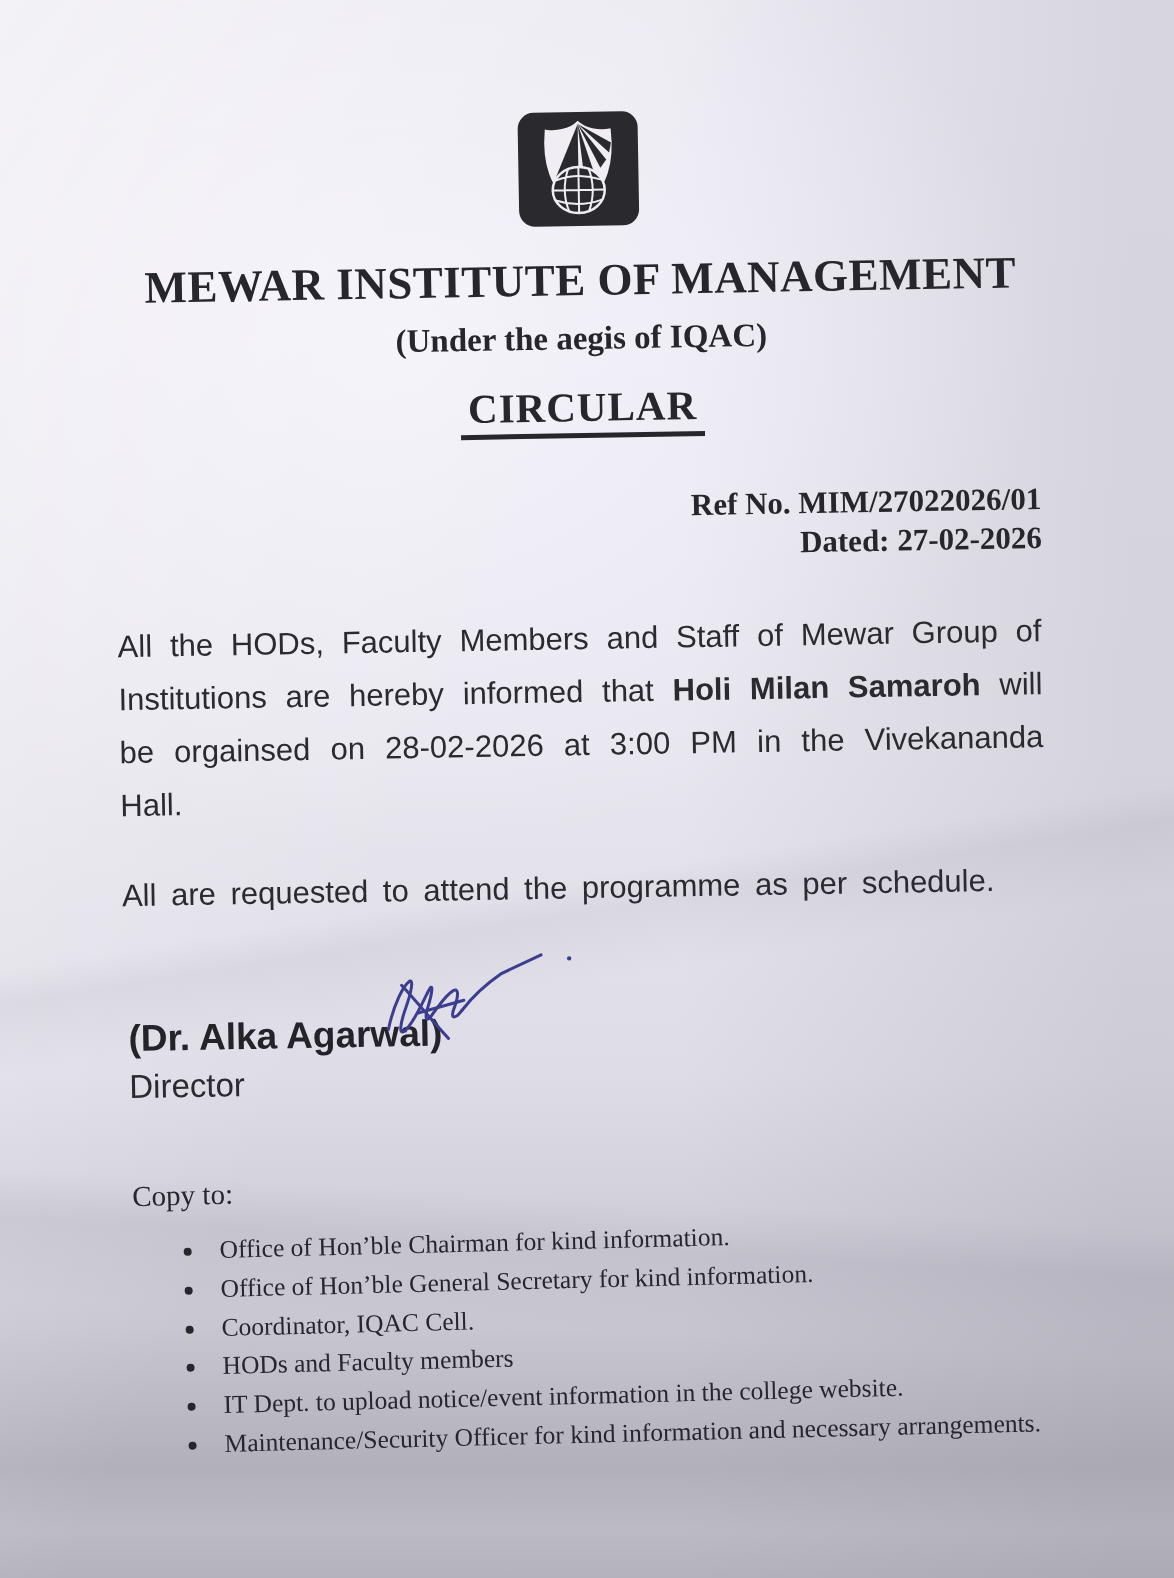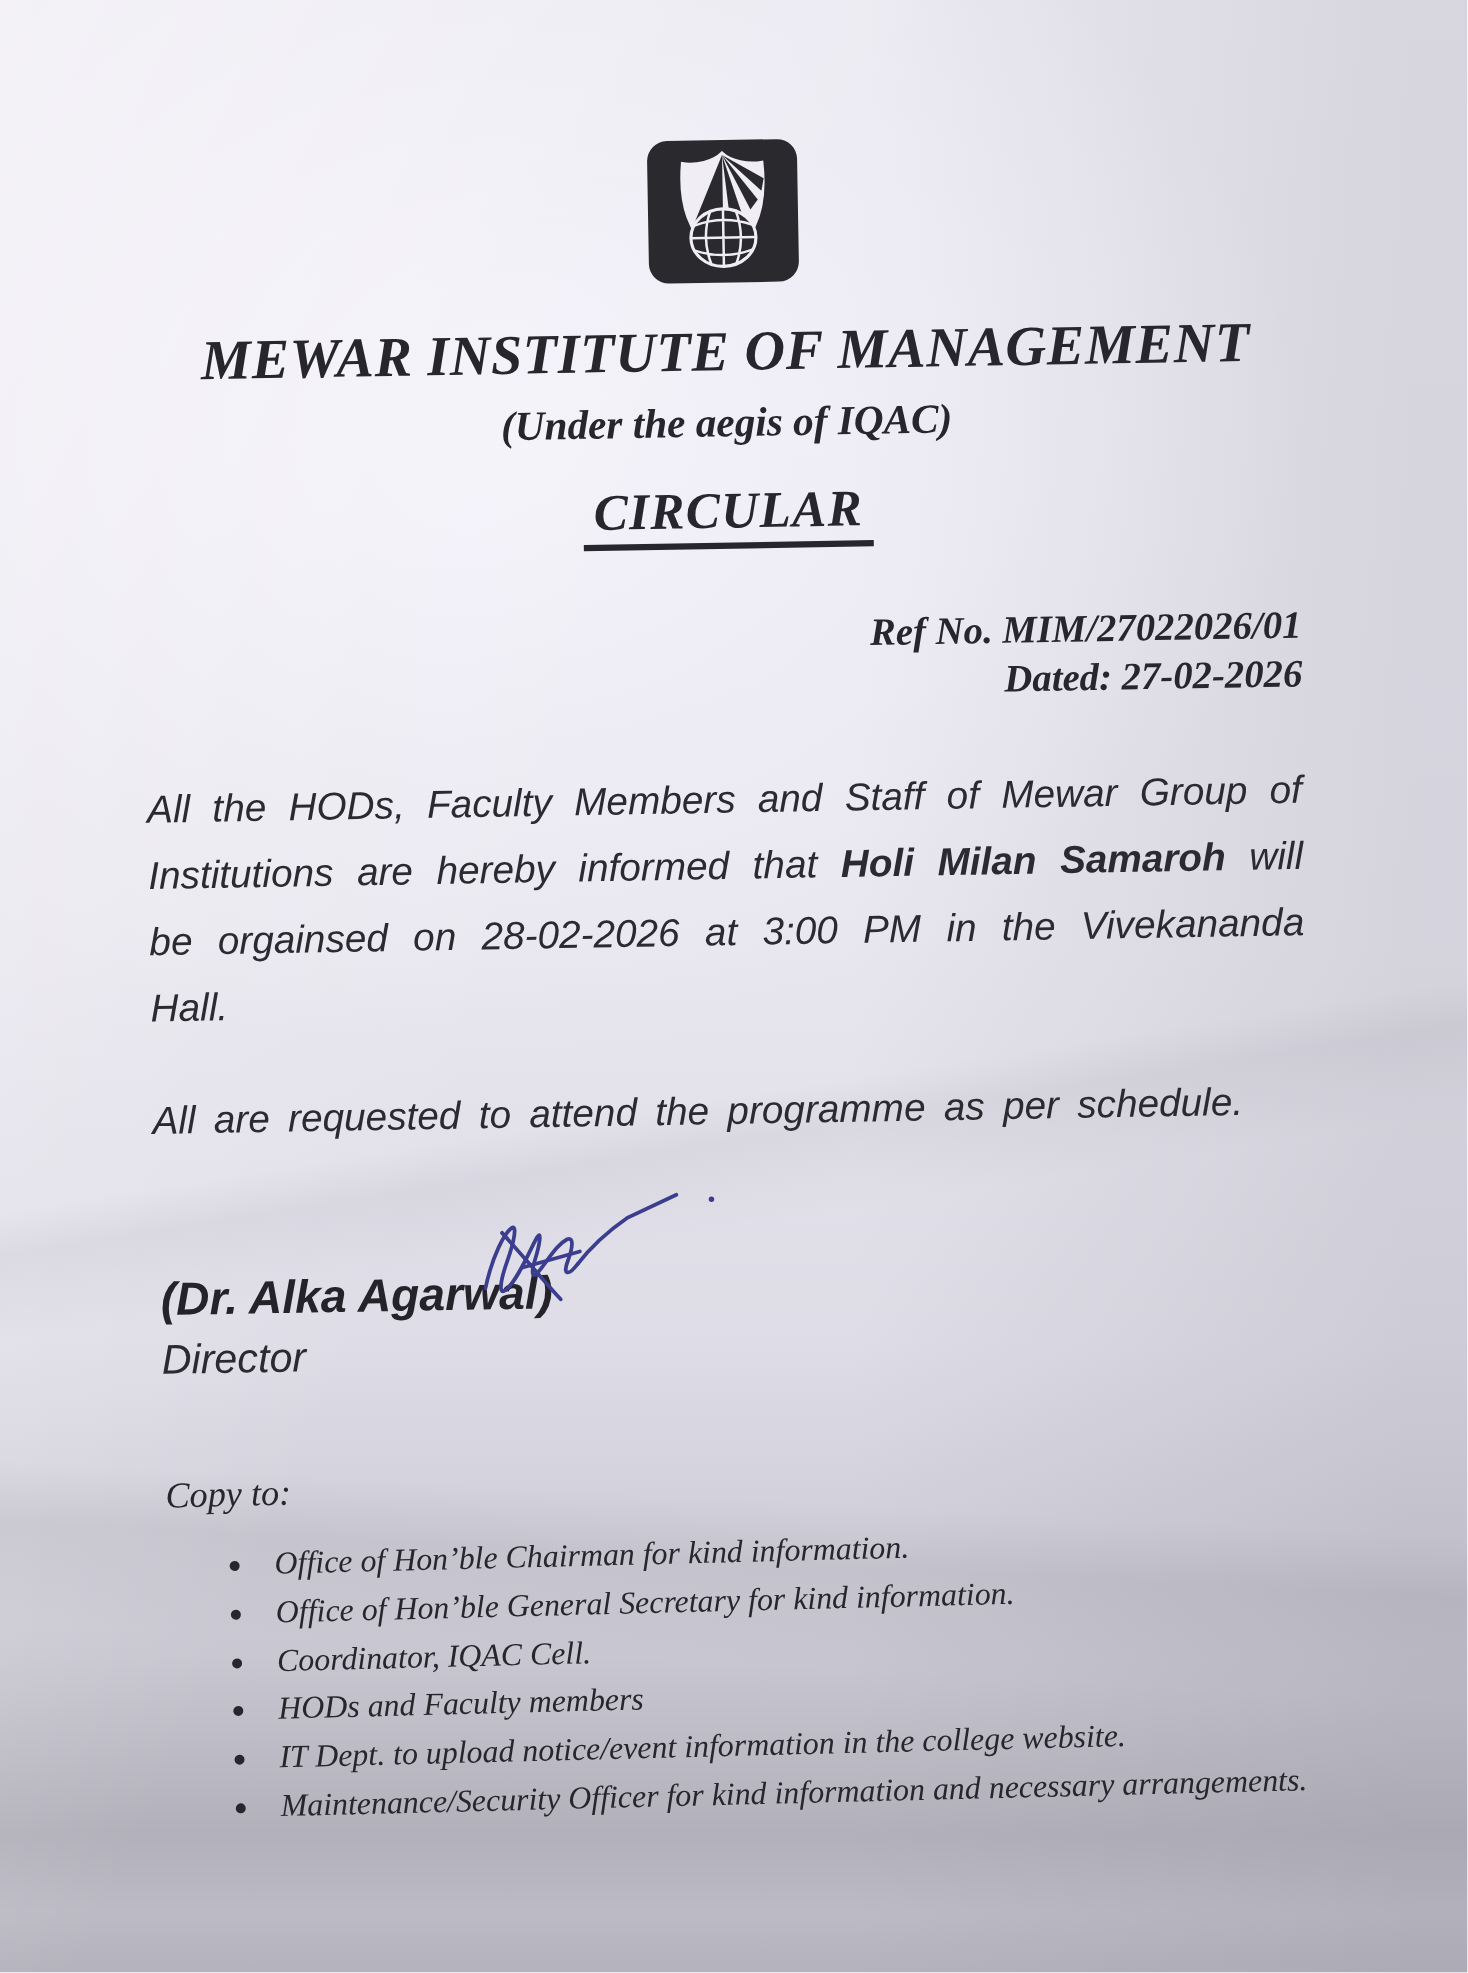--- a/index.html
+++ b/index.html
@@ -9,21 +9,20 @@
     color:#26262c;
   }
   
   .paper{
     position:relative;width:1174px;height:1578px;overflow:hidden;
     background:
       linear-gradient(115deg, rgba(255,255,255,0.40) 0%, rgba(255,255,255,0) 42%),
       radial-gradient(ellipse 920px 720px at 34% 22%, rgba(246,244,252,0.85), rgba(246,244,252,0) 70%),
       linear-gradient(90deg, rgba(140,138,152,0) 58%, rgba(140,138,152,0.20) 96%),
       linear-gradient(180deg, #eae8f0 0%, #e7e5ed 48%, #dedce6 68%, #c8c6d0 84%, #b2b0ba 93%, #bcbac4 97%, #b4b2bc 100%);
-    font-style: italic;
   }
   
   .paper::before{
     content:"";position:absolute;inset:0;pointer-events:none;
     background:
       linear-gradient(171deg, transparent 55%, rgba(104,102,116,0.08) 57%, transparent 61%),
       linear-gradient(183deg, transparent 75%, rgba(104,102,116,0.10) 78%, transparent 83%);
   }
   .content{
     position:absolute;inset:0;

